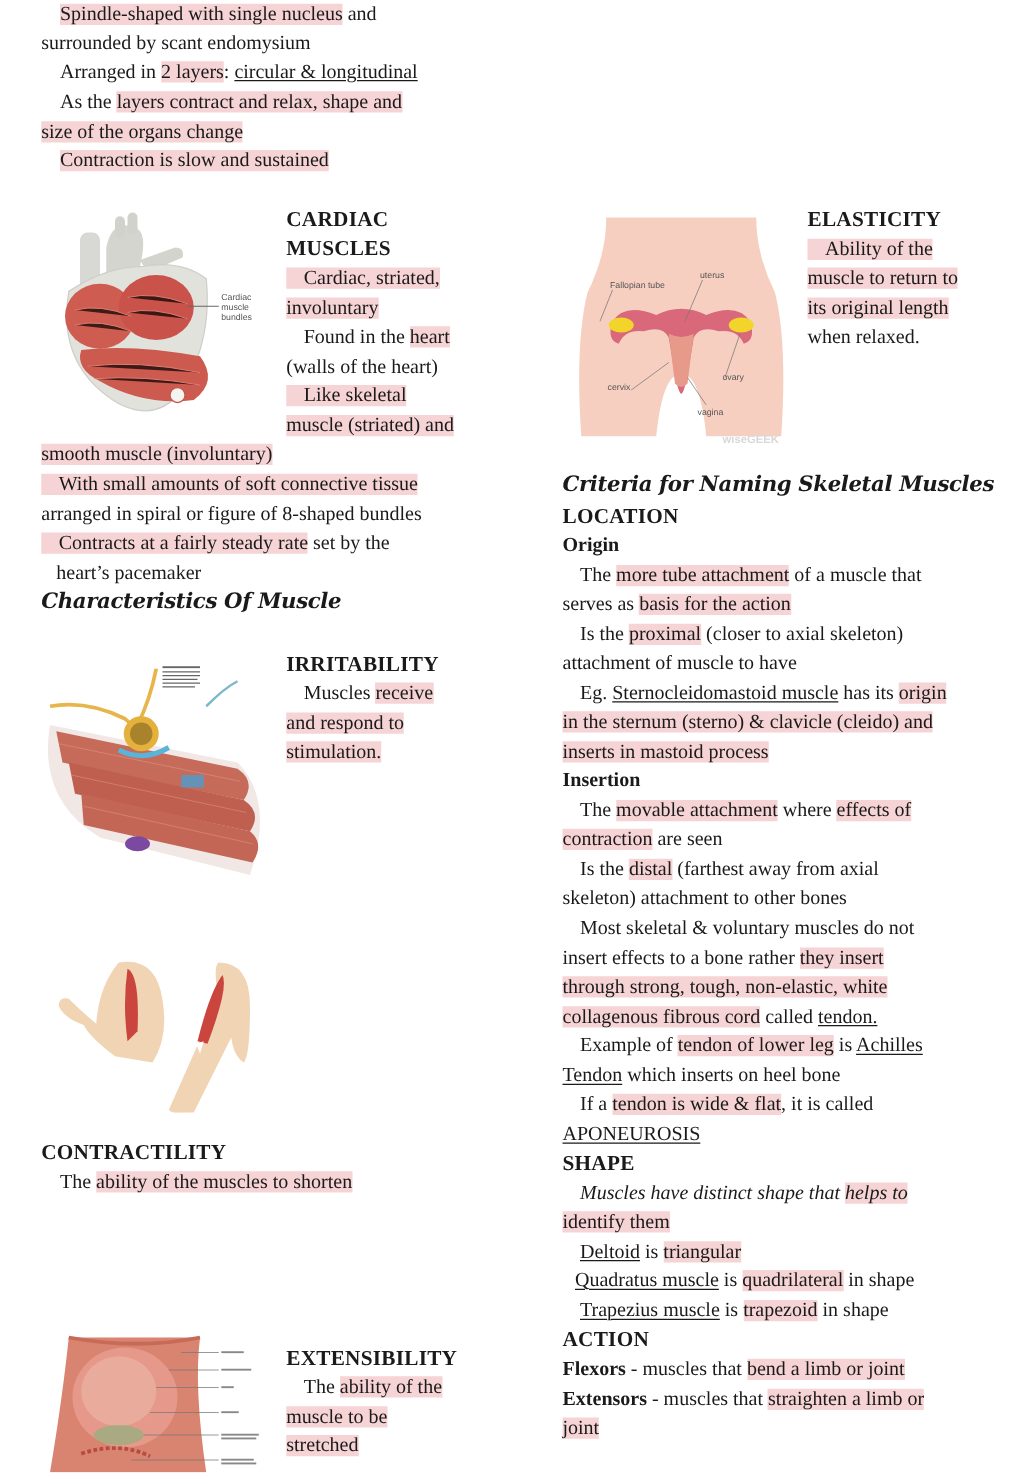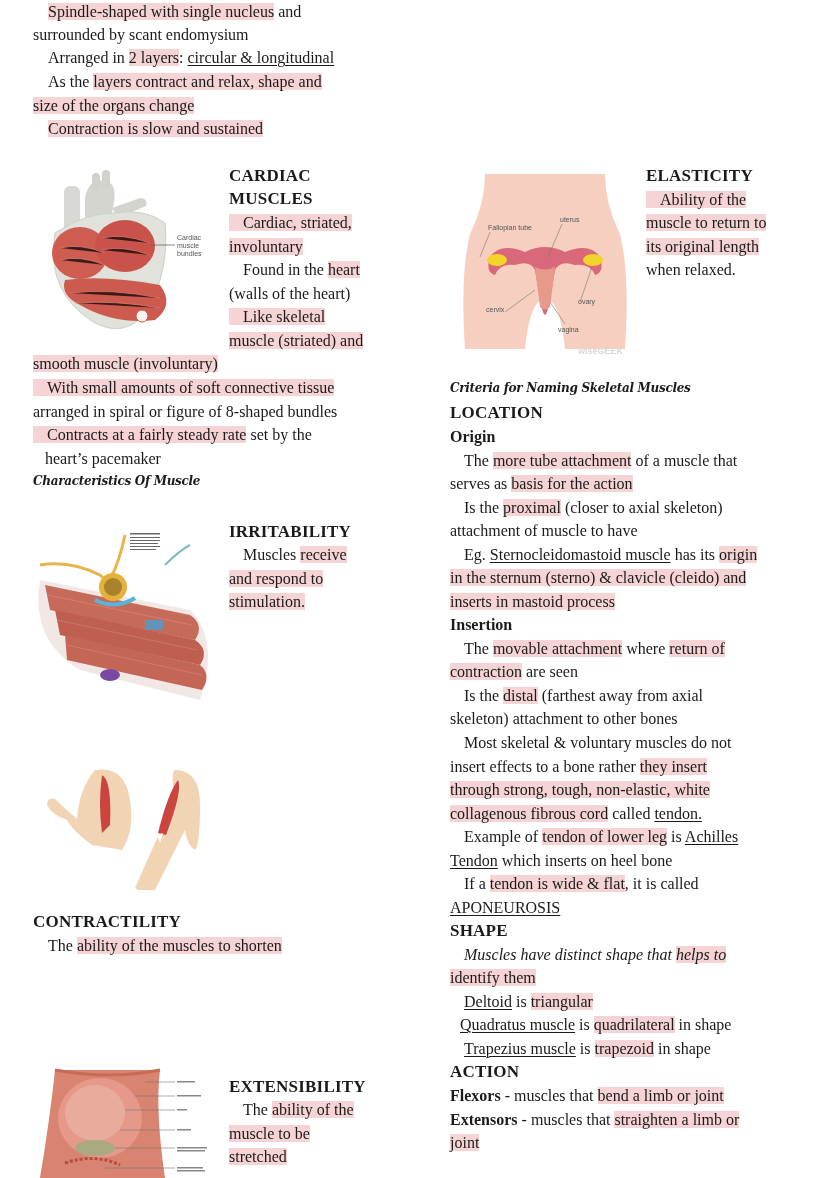--- a/index.html
+++ b/index.html
@@ -3,21 +3,21 @@
 <meta charset="utf-8">
 <style>
   html, body { margin: 0; padding: 0; background: #ffffff; }
   body { width: 828px; height: 1178px; position: relative; overflow: hidden;
          font-family: "Liberation Serif", "DejaVu Serif", serif; font-size: 16px; color: #1a1a1a; }
   .line { position: absolute; white-space: nowrap; line-height: 23px; height: 23px; }
   .hl { background: #f6d3d4; }
   .u { text-decoration: underline; text-decoration-thickness: 1px; text-underline-offset: 2px; }
   .h { font-weight: bold; font-size: 17px; letter-spacing: 0.2px; }
   .b { font-weight: bold; }
-  .script { font-family: "DejaVu Serif", serif; font-style: italic; font-weight: bold; font-size: 12px; letter-spacing: -0.3px; }
+  .script { font-family: "DejaVu Serif", serif; font-style: italic; font-weight: bold; font-size: 17px; letter-spacing: -0.3px; }
   .fig { position: absolute; }
   .lbl { font-family: "Liberation Sans", sans-serif; font-size: 7px; fill: #555; }
 </style>
 </head>
 <body>
 
 <div>
   <div class="line" style="left:48px;top:0px;">
     <span class="hl">Spindle-shaped with single nucleus</span><span> and</span>
   </div>
@@ -205,21 +205,21 @@
 
   <div class="line" style="left:464px;top:449px;"><span>The </span><span class="hl">more tube attachment</span><span> of a muscle that</span></div>
   <div class="line" style="left:450px;top:472px;"><span>serves as </span><span class="hl">basis for the action</span></div>
   <div class="line" style="left:464px;top:496px;"><span>Is the </span><span class="hl">proximal</span><span> (closer to axial skeleton)</span></div>
   <div class="line" style="left:450px;top:519px;">attachment of muscle to have</div>
   <div class="line" style="left:464px;top:543px;"><span>Eg. </span><span class="u">Sternocleidomastoid muscle</span><span> has its </span><span class="hl">origin</span></div>
   <div class="line" style="left:450px;top:566px;"><span class="hl">in the sternum (sterno) &amp; clavicle (cleido) and</span></div>
   <div class="line" style="left:450px;top:590px;"><span class="hl">inserts in mastoid process</span></div>
 
   <div class="line b" style="left:450px;top:613px;">Insertion</div>
-  <div class="line" style="left:464px;top:637px;"><span>The </span><span class="hl">movable attachment</span><span> where </span><span class="hl">return of</span></div>
+  <div class="line" style="left:464px;top:637px;"><span>The </span><span class="hl">movable attachment</span><span> where </span><span class="hl">effects of</span></div>
   <div class="line" style="left:450px;top:660px;"><span class="hl">contraction</span><span> are seen</span></div>
   <div class="line" style="left:464px;top:684px;"><span>Is the </span><span class="hl">distal</span><span> (farthest away from axial</span></div>
   <div class="line" style="left:450px;top:707px;">skeleton) attachment to other bones</div>
   <div class="line" style="left:464px;top:731px;">Most skeletal &amp; voluntary muscles do not</div>
   <div class="line" style="left:450px;top:755px;"><span>insert effects to a bone rather </span><span class="hl">they insert</span></div>
   <div class="line" style="left:450px;top:778px;"><span class="hl">through strong, tough, non-elastic, white</span></div>
   <div class="line" style="left:450px;top:802px;"><span class="hl">collagenous fibrous cord</span><span> called </span><span class="u">tendon.</span></div>
   <div class="line" style="left:464px;top:825px;"><span>Example of </span><span class="hl">tendon of lower leg</span><span> is </span><span class="u">Achilles</span></div>
   <div class="line" style="left:450px;top:849px;"><span class="u">Tendon</span><span> which inserts on heel bone</span></div>
   <div class="line" style="left:464px;top:872px;"><span>If a </span><span class="hl">tendon is wide &amp; flat</span><span>, it is called</span></div>

